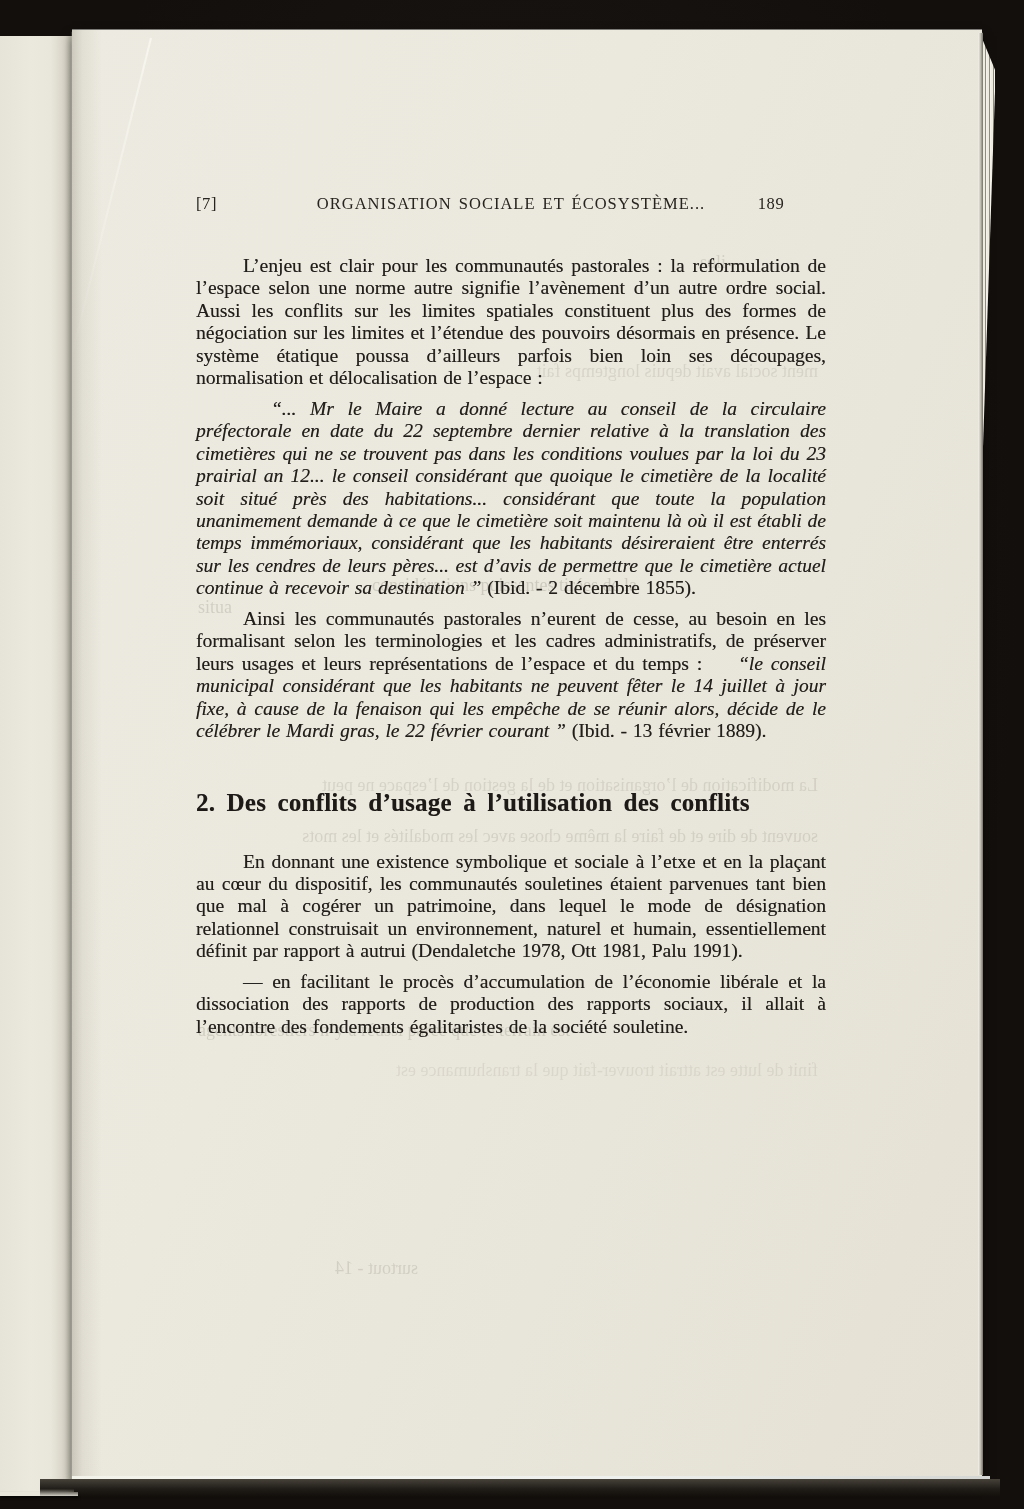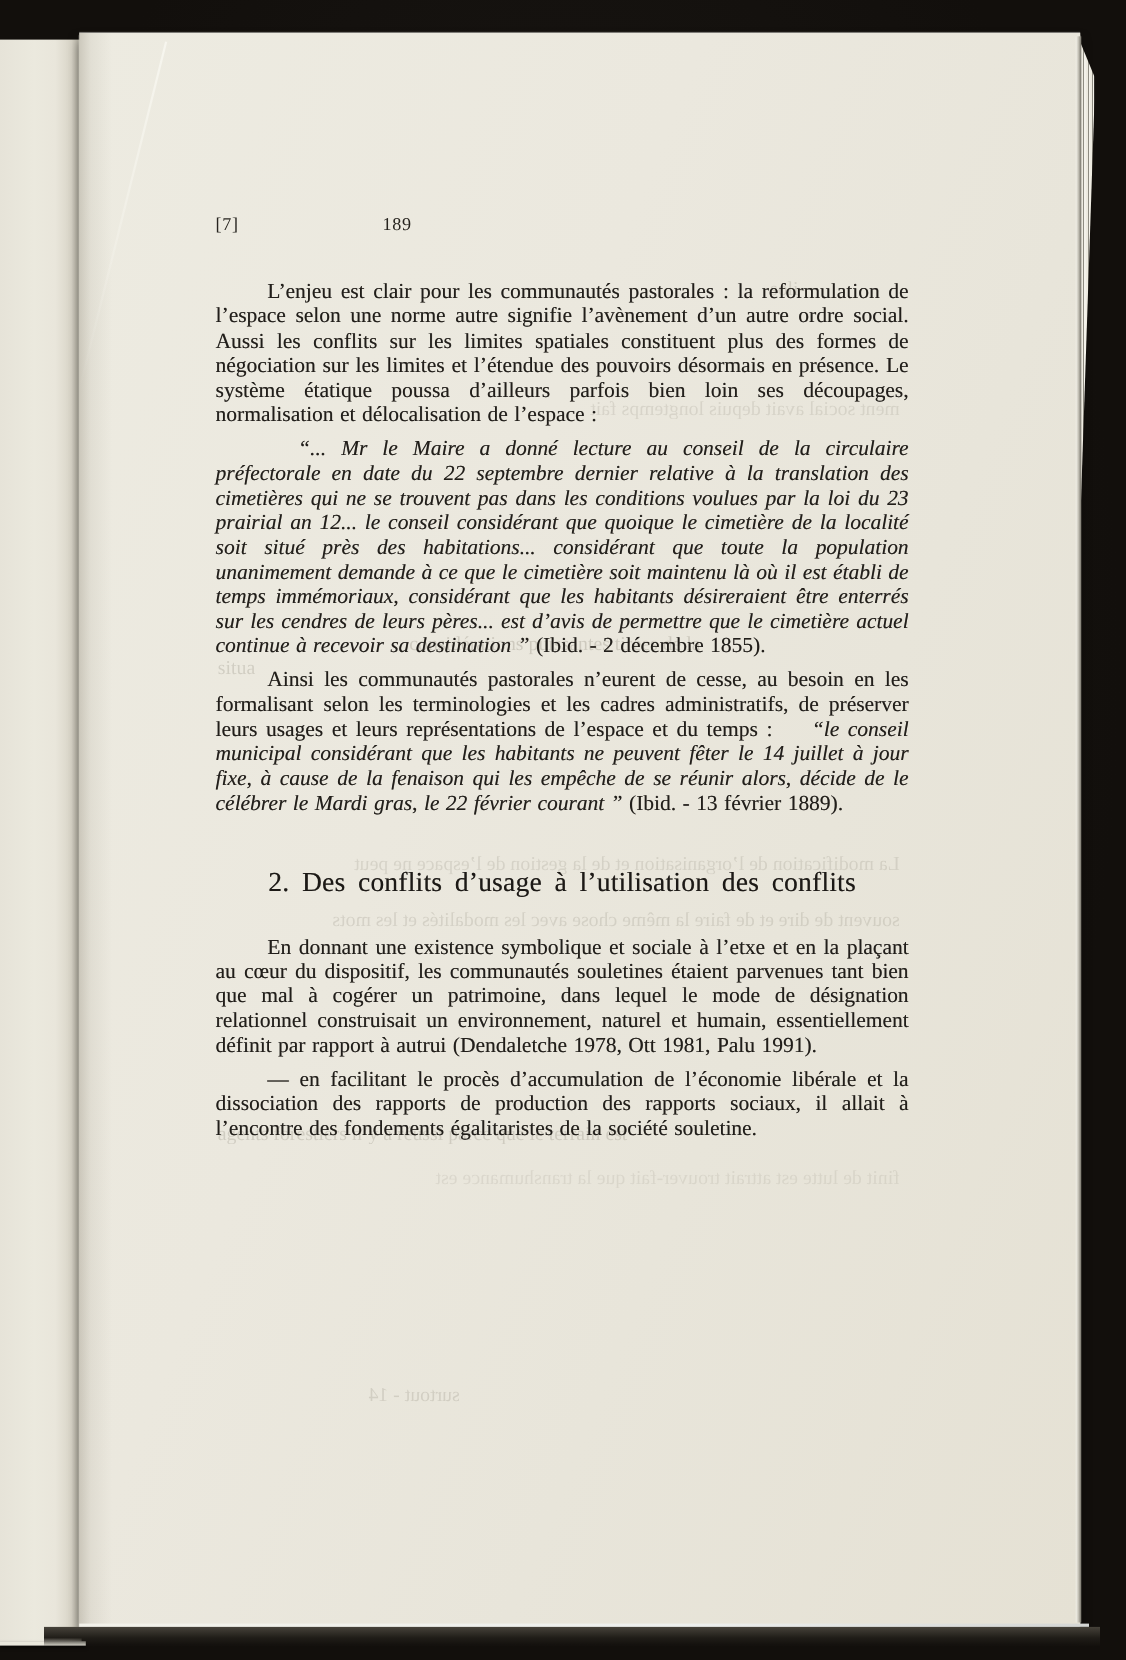--- a/index.html
+++ b/index.html
@@ -99,22 +99,22 @@
     hyphens: auto;
   }
   .text-column p { margin: 8px 0 0 0; }
   .text-column p:first-child { margin-top: 0; }
   p.para, p.quote, p.bullet { text-indent: 47px; }
   .run-i { font-style: italic; margin-left: 28px; }
   .run-r { font-style: normal; }
   p.heading {
     margin: 45px 0 33px 0;
     font-size: 25px; line-height: 30px;
-    font-weight: normal;
-    text-align: center; text-indent: 0;
+    font-weight: bold;
+    text-align: left; text-indent: 0;
     word-spacing: 5px; letter-spacing: 0.2px;
     color: #1c1916;
   }
 
   
   .ghost {
     position: absolute;
     font-family: "Liberation Serif", serif;
     font-size: 18px; line-height: 20px;
     color: #5d5748;
@@ -145,20 +145,21 @@
         <div class="ghost mir" style="left: 126px; top: 745px; width: 620px; opacity: 0.14;">La modification de l’organisation et de la gestion de l’espace ne peut</div>
         <div class="ghost mir" style="left: 126px; top: 796px; width: 620px; opacity: 0.15;">souvent de dire et de faire la même chose avec les modalités et les mots</div>
         <div class="ghost ital" style="left: 126px; top: 990px; width: 560px; opacity: 0.18;">agents forestiers n’y a réussi parce que le terrain est</div>
         <div class="ghost mir" style="left: 126px; top: 1030px; width: 620px; opacity: 0.1;">finit de lutte est attrait trouver-fait que la transhumance est</div>
         <div class="ghost mir" style="left: 126px; top: 1228px; width: 220px; opacity: 0.16;">surtout - 14</div>
       </div>
 
     <div class="content">
       <div class="running-header">
         <span class="hl">[7]</span>
+        <span class="hc">ORGANISATION SOCIALE ET ÉCOSYSTÈME...</span>
         <span class="hr">189</span>
       </div>
 
       <div class="text-column" id="blocks">
           <p class="para"><span class="run-r">L’enjeu est clair pour les communautés pastorales : la reformulation de l’espace selon une norme autre signifie l’avènement d’un autre ordre social. Aussi les conflits sur les limites spatiales constituent plus des formes de négociation sur les limites et l’étendue des pouvoirs désormais en présence. Le système étatique poussa d’ailleurs parfois bien loin ses découpages, normalisation et délocalisation de l’espace :</span></p>
           <p class="quote"><span class="run-i">“... Mr le Maire a donné lecture au conseil de la circulaire préfectorale en date du 22 septembre dernier relative à la translation des cimetières qui ne se trouvent pas dans les conditions voulues par la loi du 23 prairial an 12... le conseil considérant que quoique le cimetière de la localité soit situé près des habitations... considérant que toute la population unanimement demande à ce que le cimetière soit maintenu là où il est établi de temps immémoriaux, considérant que les habitants désireraient être enterrés sur les cendres de leurs pères... est d’avis de permettre que le cimetière actuel continue à recevoir sa destination ”</span><span class="run-r"> (Ibid. - 2 décembre 1855).</span></p>
           <p class="para"><span class="run-r">Ainsi les communautés pastorales n’eurent de cesse, au besoin en les formalisant selon les terminologies et les cadres administratifs, de préserver leurs usages et leurs représentations de l’espace et du temps : </span><span class="run-i">“le conseil municipal considérant que les habitants ne peuvent fêter le 14 juillet à jour fixe, à cause de la fenaison qui les empêche de se réunir alors, décide de le célébrer le Mardi gras, le 22 février courant ”</span><span class="run-r"> (Ibid. - 13 février 1889).</span></p>
           <p class="heading"><span class="run-r">2. Des conflits d’usage à l’utilisation des conflits</span></p>
           <p class="para"><span class="run-r">En donnant une existence symbolique et sociale à l’etxe et en la plaçant au cœur du dispositif, les communautés souletines étaient parvenues tant bien que mal à cogérer un patrimoine, dans lequel le mode de désignation relationnel construisait un environnement, naturel et humain, essentiellement définit par rapport à autrui (Dendaletche 1978, Ott 1981, Palu 1991).</span></p>
           <p class="bullet"><span class="run-r">— en facilitant le procès d’accumulation de l’économie libérale et la dissociation des rapports de production des rapports sociaux, il allait à l’encontre des fondements égalitaristes de la société souletine.</span></p>

